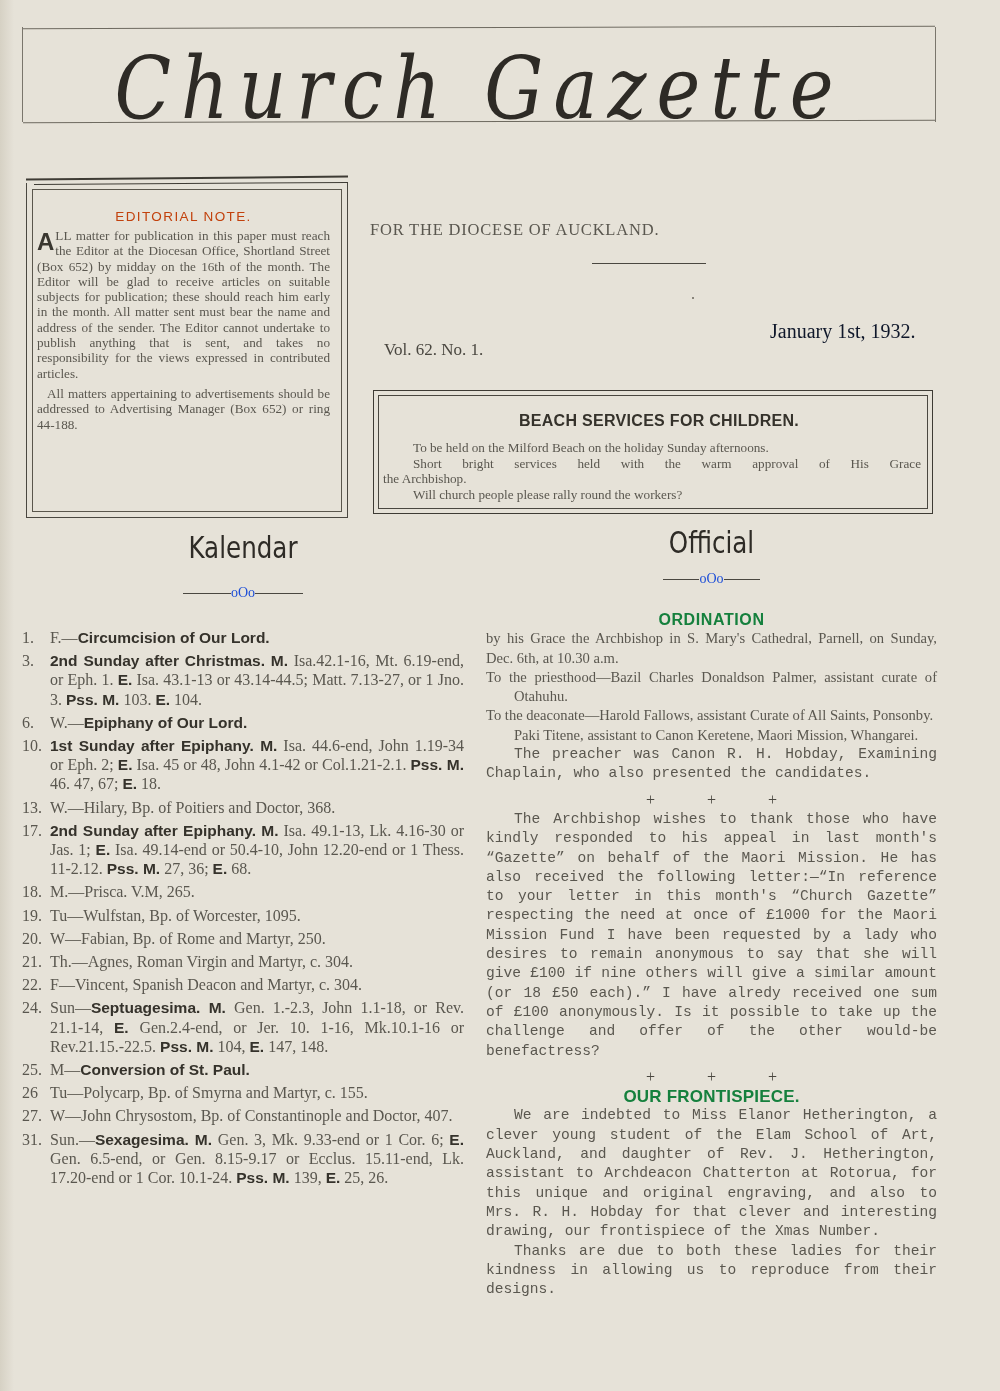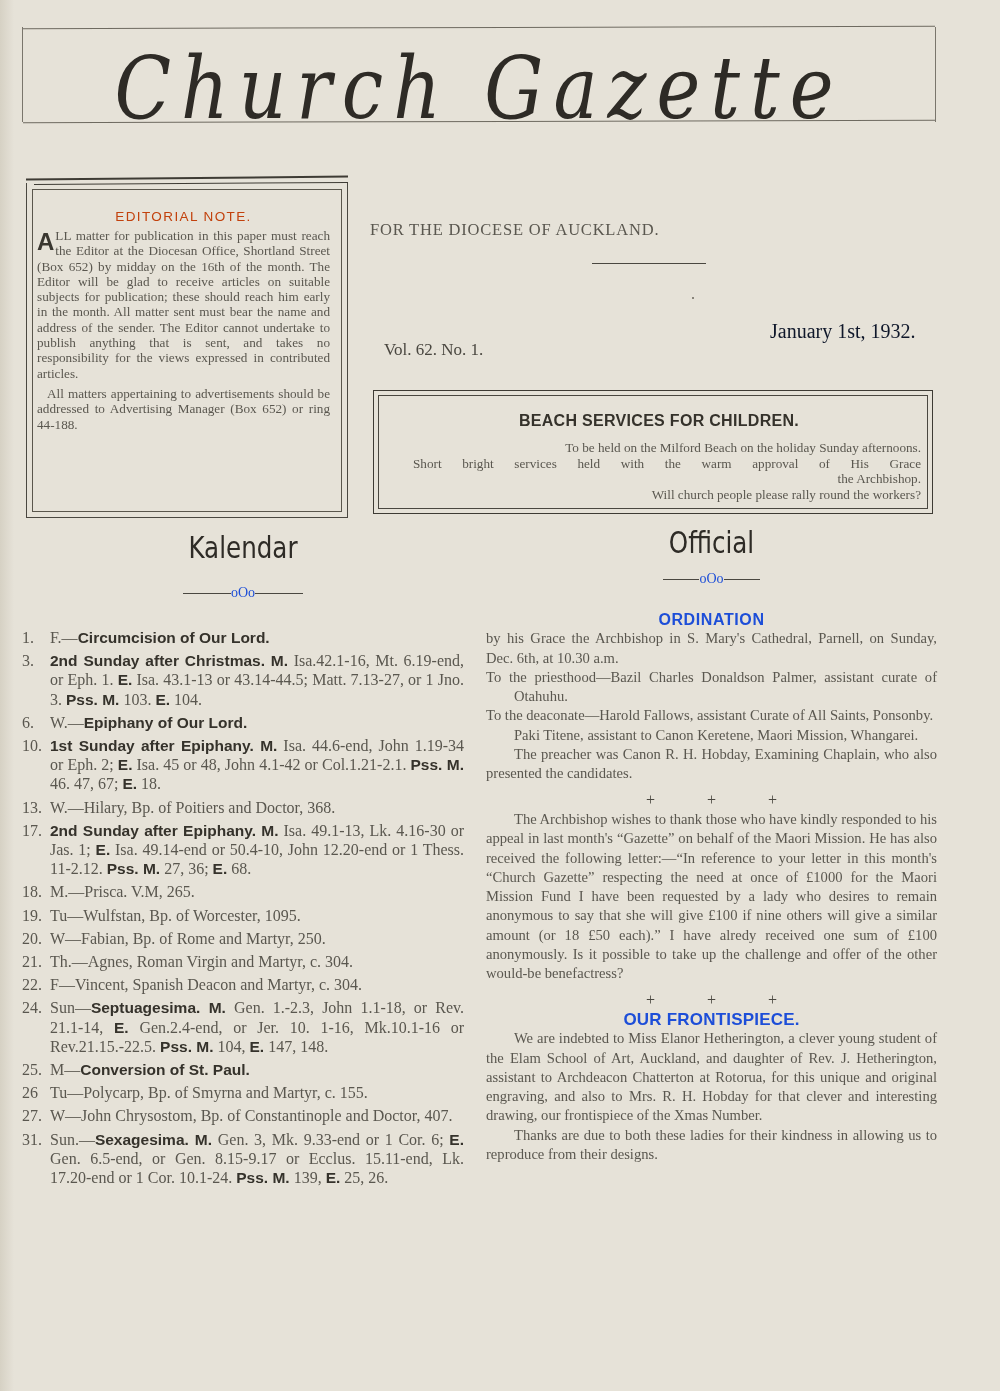--- a/index.html
+++ b/index.html
@@ -39,40 +39,40 @@
   .dot { position:absolute; left:692px; top:297px; width:2px; height:2px; background:#6a665c; border-radius:50%; }
   .vol { position:absolute; left:384px; top:320px; font-size:17px; color:#4a4740;margin-top:20px; }
   .issue-date { position:absolute; left:770px; top:320px; font-size:20px; color:#0f172a; }
 
   
   .beach { position:absolute; left:373px; top:390px; width:560px; height:124px; }
   .beach .bo { position:absolute; inset:0; border:1.5px solid #3e3b34; }
   .beach .bi { position:absolute; left:5px; right:5px; top:5px; bottom:5px; border:1px solid #4a4740; }
   .beach-title { position:absolute; left:0; right:0; top:22px; text-align:center; font-family:"Liberation Sans",sans-serif; font-weight:bold; font-size:16px; color:#35322b; letter-spacing:0.3px;padding-left:12px; }
   .beach-body { position:absolute; left:10px; right:12px; top:50px; font-size:13.2px; line-height:15.5px; color:#5a574f; }
-  .beach-body p { margin:0;text-align:right; }
+  .beach-body p { margin:0; }
   .beach-body .ind { padding-left:30px; }
   .beach-body .j { text-align:justify; text-align-last:justify; padding-left:30px; }
 
   
   .col-head { position:absolute; text-align:center; font-family:"DejaVu Sans",sans-serif; color:#2e2b26; font-size:30px; transform:scaleX(0.82); }
   .orn { position:absolute; text-align:center; font-size:14px; color:#1d4ed8; }
   .orn .ln { display:inline-block; width:48px; border-top:1px solid #4a4740; vertical-align:middle; }
 
   
   .kalendar { position:absolute; left:22px; top:628px; width:442px; font-size:16px; line-height:19.2px; color:#5a574f; }
   .k-entry { position:relative; padding-left:28px; margin-bottom:4px; text-align:justify; }
   .k-entry .num { position:absolute; left:0; top:0; }
   .b { font-family:"Liberation Sans",sans-serif; font-weight:bold; color:#35322b; font-size:15.5px; }
 
   
   .official { position:absolute; left:486px; top:610px; width:451px; font-size:14.6px; line-height:19.3px; color:#5a574f; }
-  .sec-title { text-align:center; font-family:"Liberation Sans",sans-serif; font-weight:bold; color:#1d4ed8; }
+  .sec-title { text-align:center; font-family:"Liberation Sans",sans-serif; font-weight:bold; color:#15803d; }
   .p { margin:0; text-align:justify; }
-  .p.ind { text-indent:28px; }
+  .p.ind { text-indent:28px;font-family:Liberation Mono, monospace; }
   .p.hang { padding-left:28px; text-indent:-28px; }
   .p.sub { padding-left:28px; text-indent:0; }
   .crosses { text-align:center; font-size:16px; letter-spacing:24px; margin:6px 0 1px 24px; color:#4a4740; }
 </style>
 </head>
 <body>
 
 <div class="page-edge"></div>
 
 <div class="masthead">

